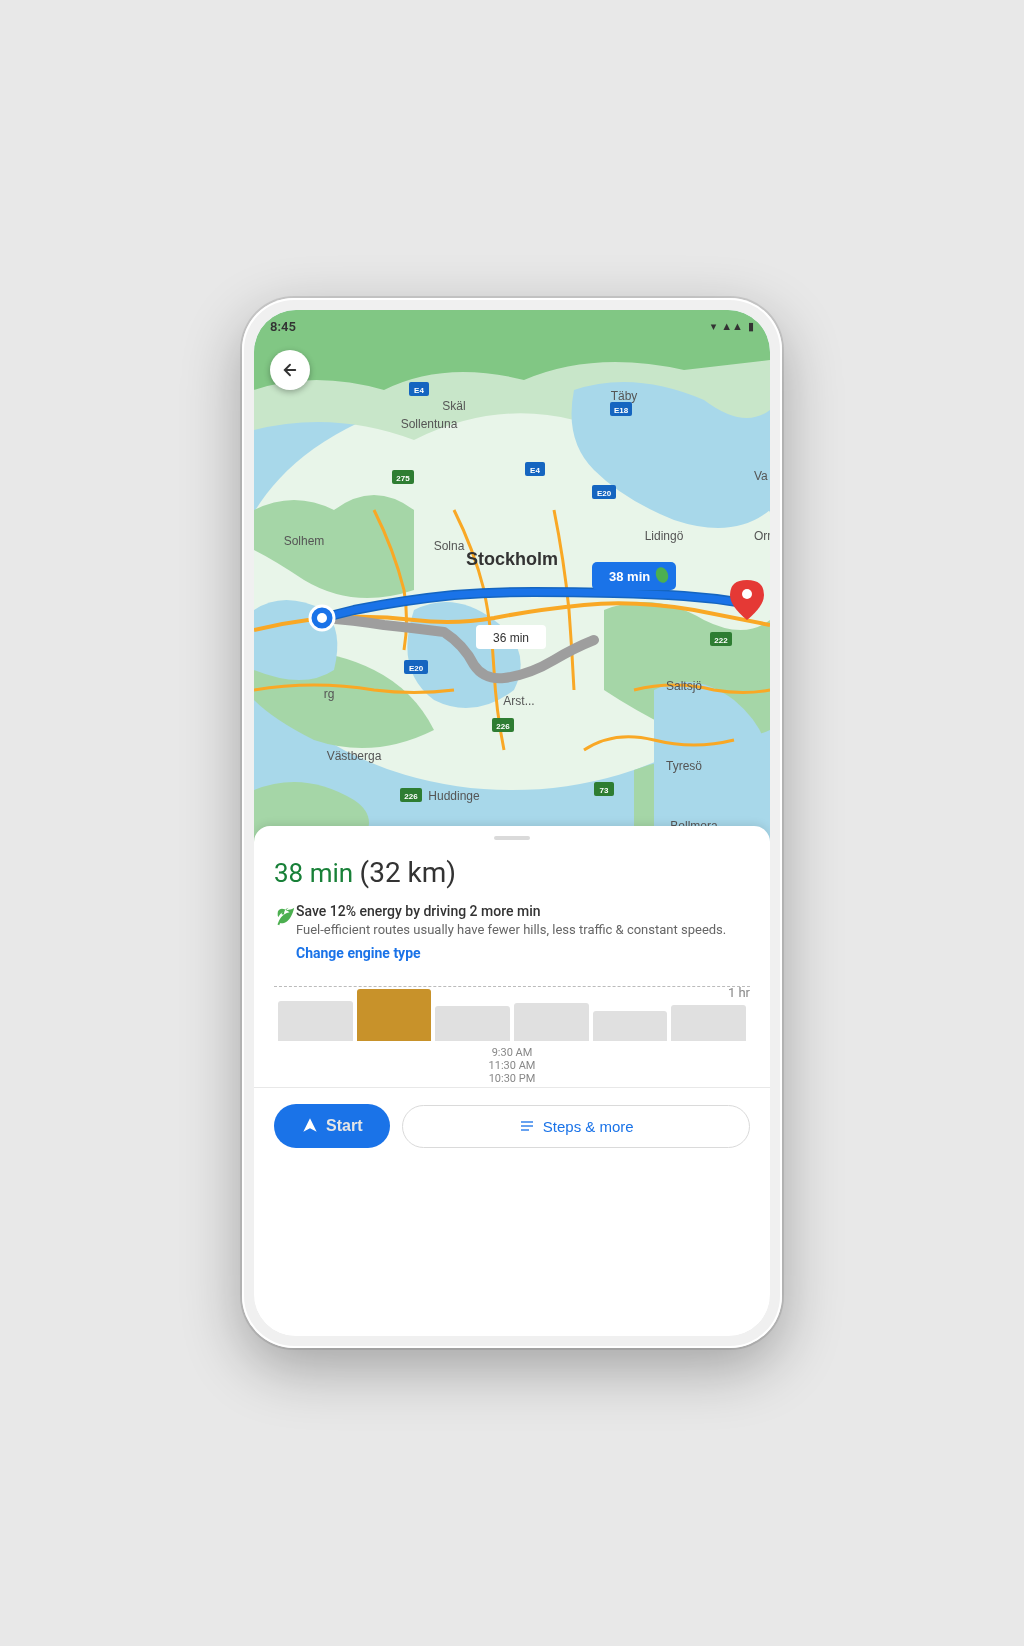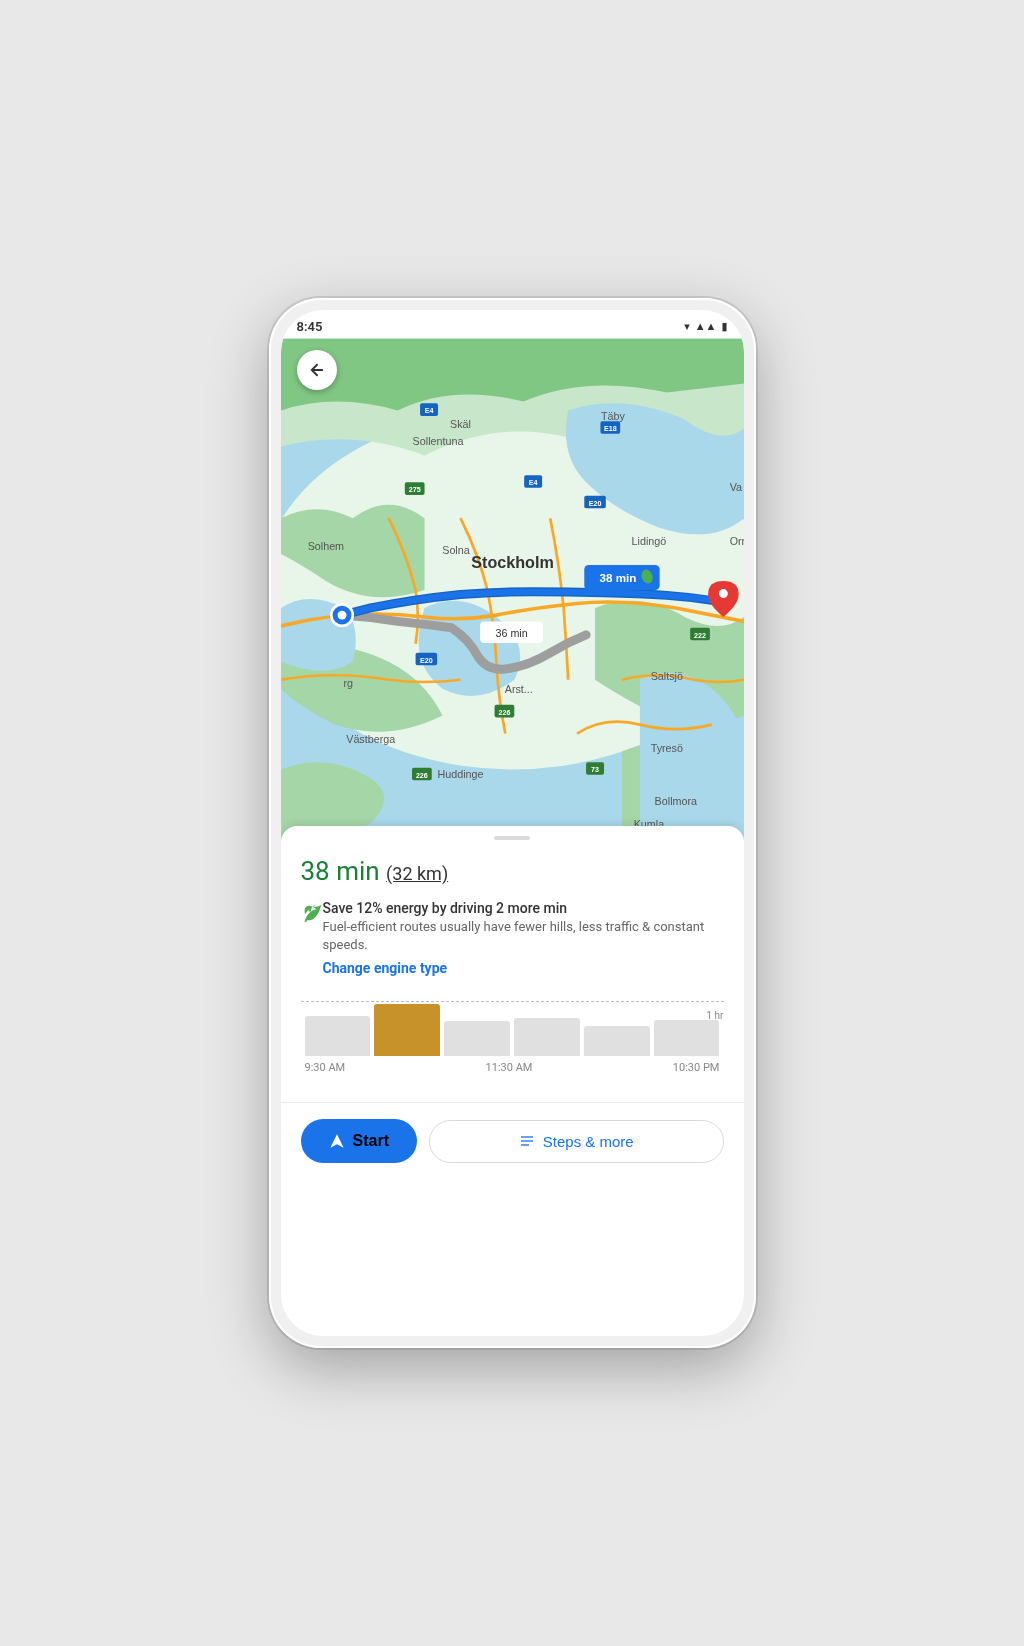--- a/index.html
+++ b/index.html
@@ -6,21 +6,21 @@
     body {
       background: #e8e8e8;
       display: flex;
       justify-content: center;
       align-items: center;
       min-height: 100vh;
       font-family: 'Roboto', Arial, sans-serif;
     }
 
     .phone-frame {
-      width: 487px;
+      width: 540px;
       height: 1050px;
       background: #f0f0f0;
       border-radius: 52px;
       box-shadow: 0 20px 60px rgba(0,0,0,0.3), 0 0 0 2px #d0d0d0, inset 0 0 0 2px #fff;
       position: relative;
       overflow: hidden;
       padding-left: 35px;
     }
 
     .phone-screen {
@@ -187,23 +187,23 @@
     .chart-line {
       position: absolute;
       top: 5px;
       left: 0;
       right: 0;
       border-top: 1px dashed #bbb;
     }
 
     .chart-label-1hr {
       position: absolute;
-      top: 14px;
+      top: 4px;
       right: 0;
-      font-size: 10px;
+      font-size: 13px;
       color: #888;
     }
 
     .chart-bars {
       display: flex;
       align-items: flex-end;
       gap: 4px;
       height: 60px;
       margin-top: 16px;
       padding: 0 4px;
@@ -215,20 +215,21 @@
     }
 
     .chart-bar.gray { background: #e0e0e0; }
     .chart-bar.amber { background: #c8922a; }
 
     .chart-labels {
       display: flex;
       justify-content: space-between;
       margin-top: 5px;
       padding: 0 4px;
+      flex-direction: column;
     }
 
     .chart-label {
       font-size: 11px;
       color: #888;
       text-align: center;
     }
 
     .divider {
       height: 1px;
@@ -238,28 +239,28 @@
 
     
     .bottom-actions {
       display: flex;
       gap: 12px;
       align-items: center;
     }
 
     .btn-start {
       background: #1a73e8;
-      color: #000000;
+      color: #e5e5e5;
       border: none;
       border-radius: 50px;
       padding: 13px 28px;
       font-size: 16px;
       font-weight: 600;
       display: flex;
-      align-items: center;
+      align-items: flex-start;
       gap: 8px;
       cursor: pointer;
       flex-shrink: 0;
     }
 
     .btn-steps {
       background: white;
       color: #1a73e8;
       border: 1.5px solid #dadada;
       border-radius: 50px;
@@ -395,21 +396,21 @@
           <path d="M19 12H5M12 5l-7 7 7 7"></path>
         </svg>
       </div>
     </div>
 
     <div class="bottom-sheet">
       <div class="sheet-handle"></div>
 
       <div class="duration-text">
         <span style="color:#188038;">38 min</span>
-        <span style="color:#333; font-size:18px;text-decoration:underline;">(32 km)</span>
+        <span style="color:#333; font-size:28px;">(32 km)</span>
       </div>
 
       <div class="eco-card">
         <div class="eco-icon">
           <svg width="22" height="22" viewBox="0 0 24 24" fill="#4caf50">
             <path d="M17 8C8 10 5.9 16.17 3.82 21.34L5.71 22l1-2.3A4.49 4.49 0 0 0 8 20C19 20 22 3 22 3c-1 2-8 2-9 3 1-1 1.5-2 3-3-4 1-5 4-5 7C7 11 8 9 10 8c-3 1-4 3-5 5-1-1-1-1-1-4 0-4 4-8 13-1z"></path>
           </svg>
         </div>
         <div>
           <div class="eco-text-main">Save 12% energy by driving 2 more min</div>

